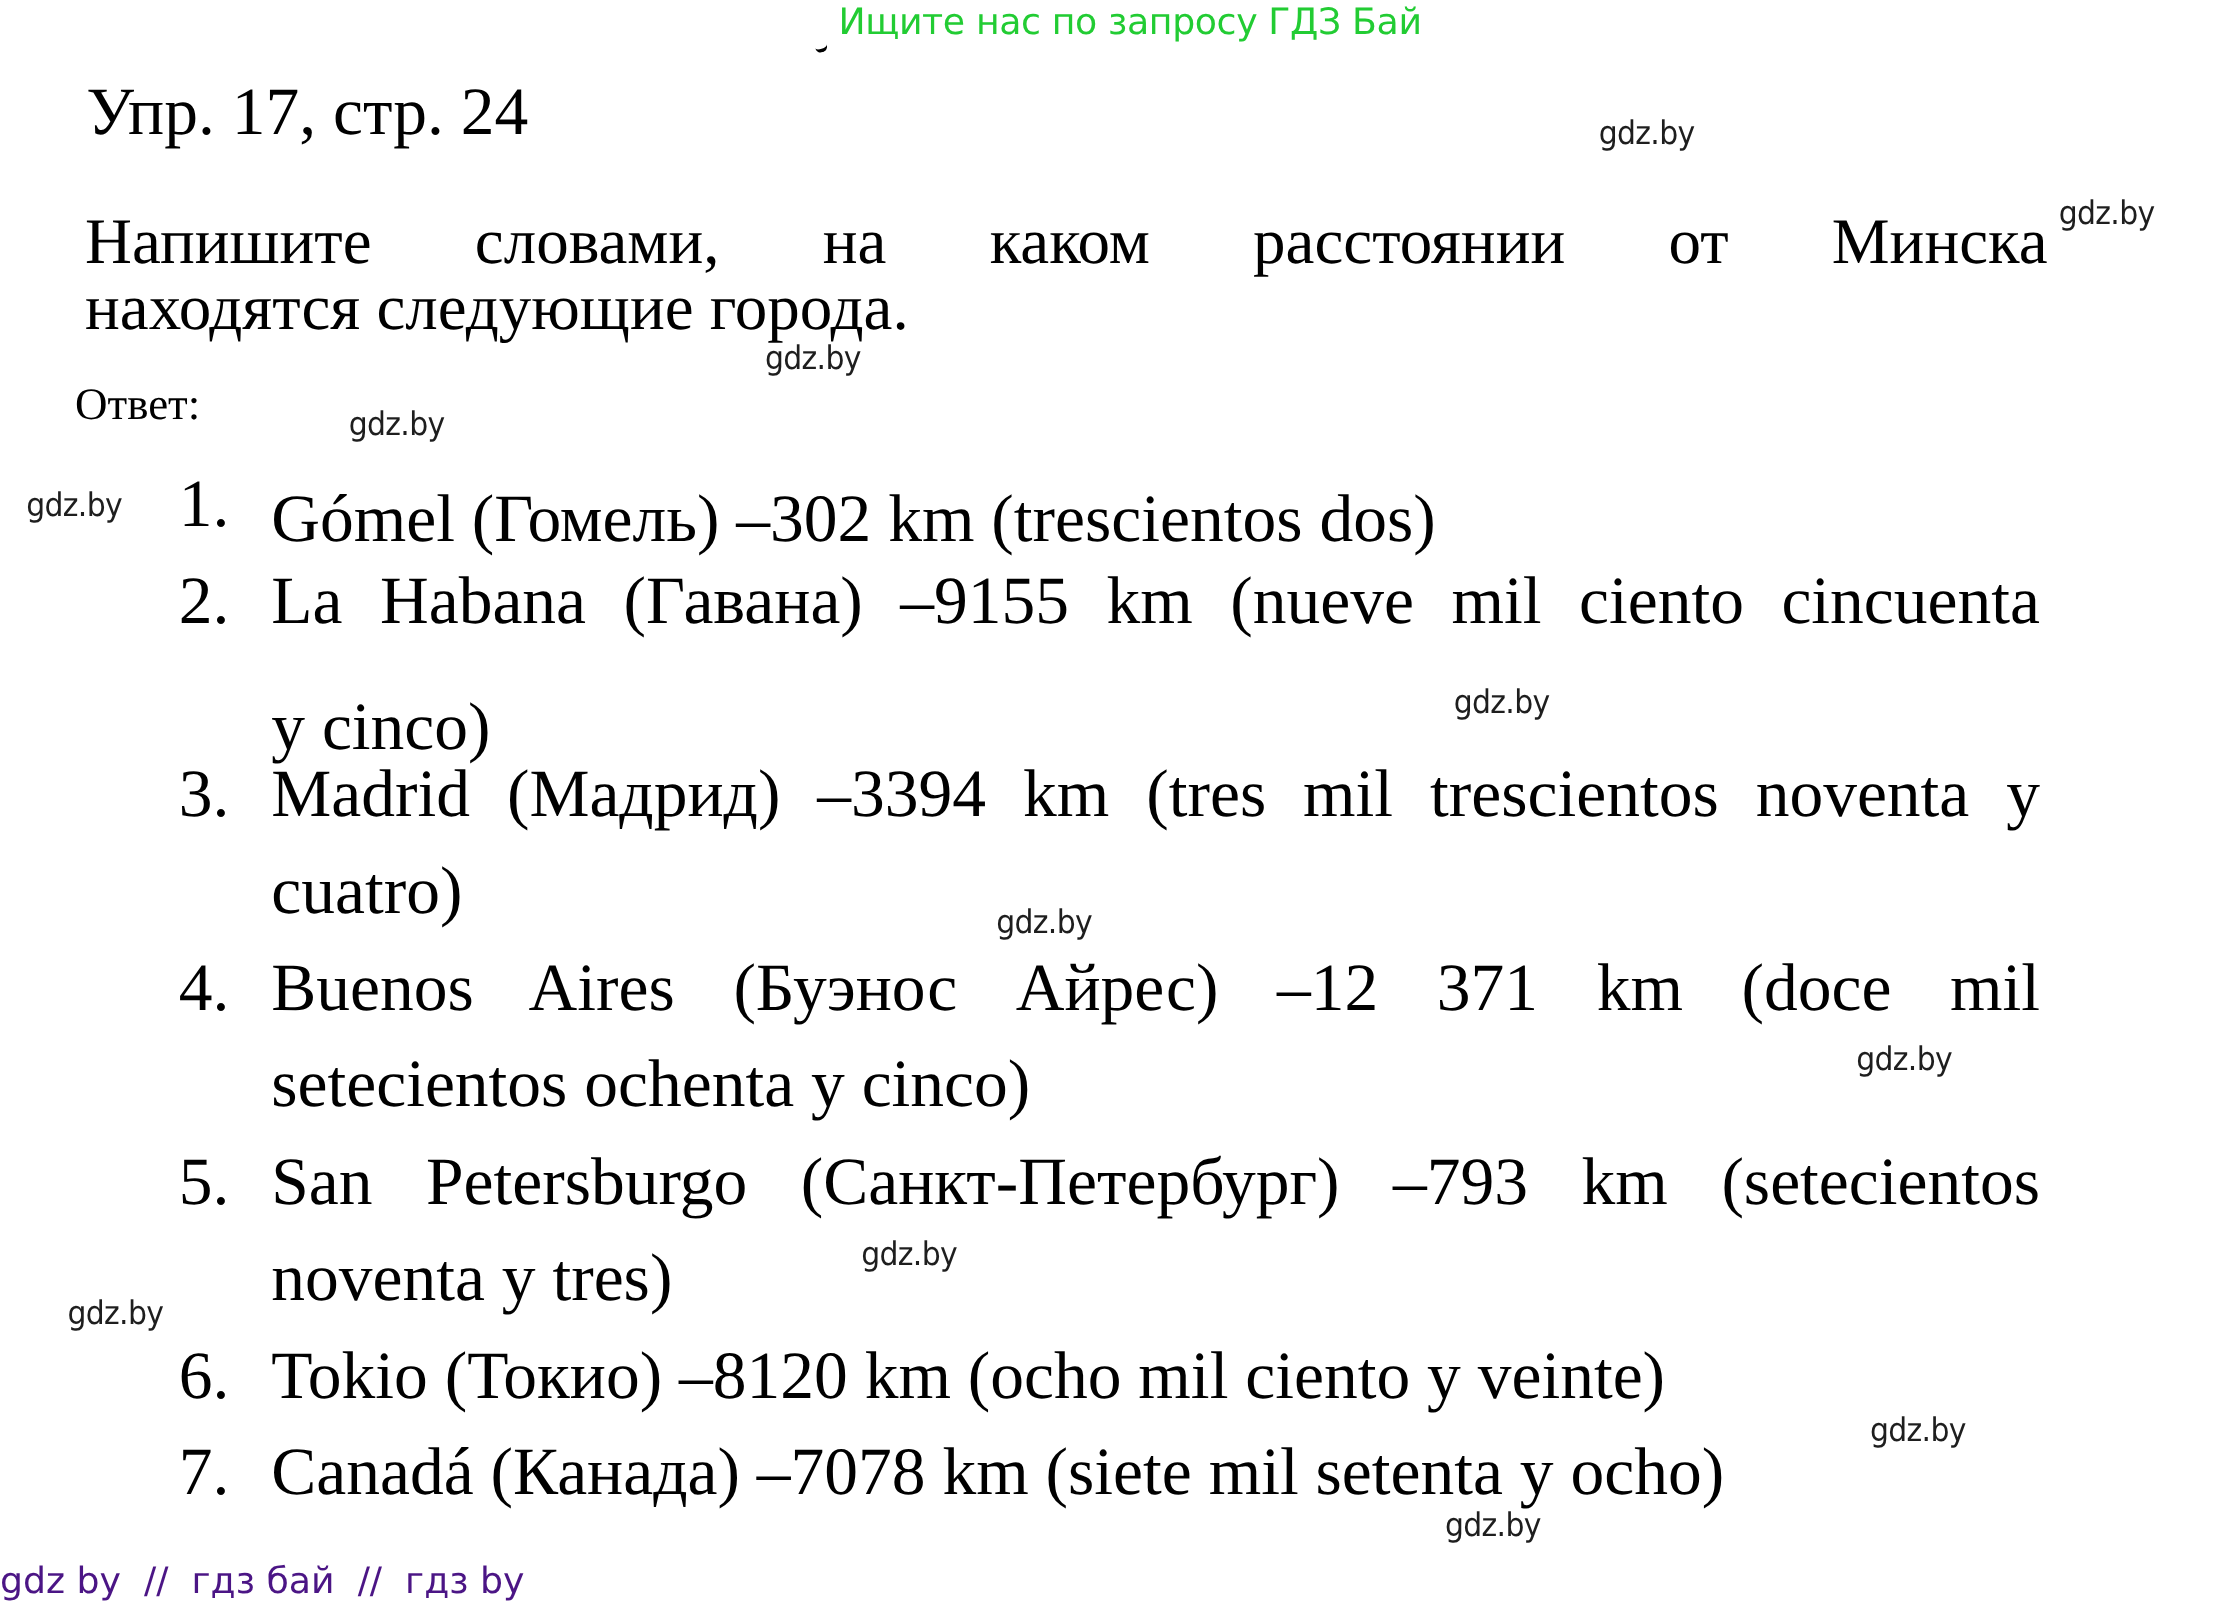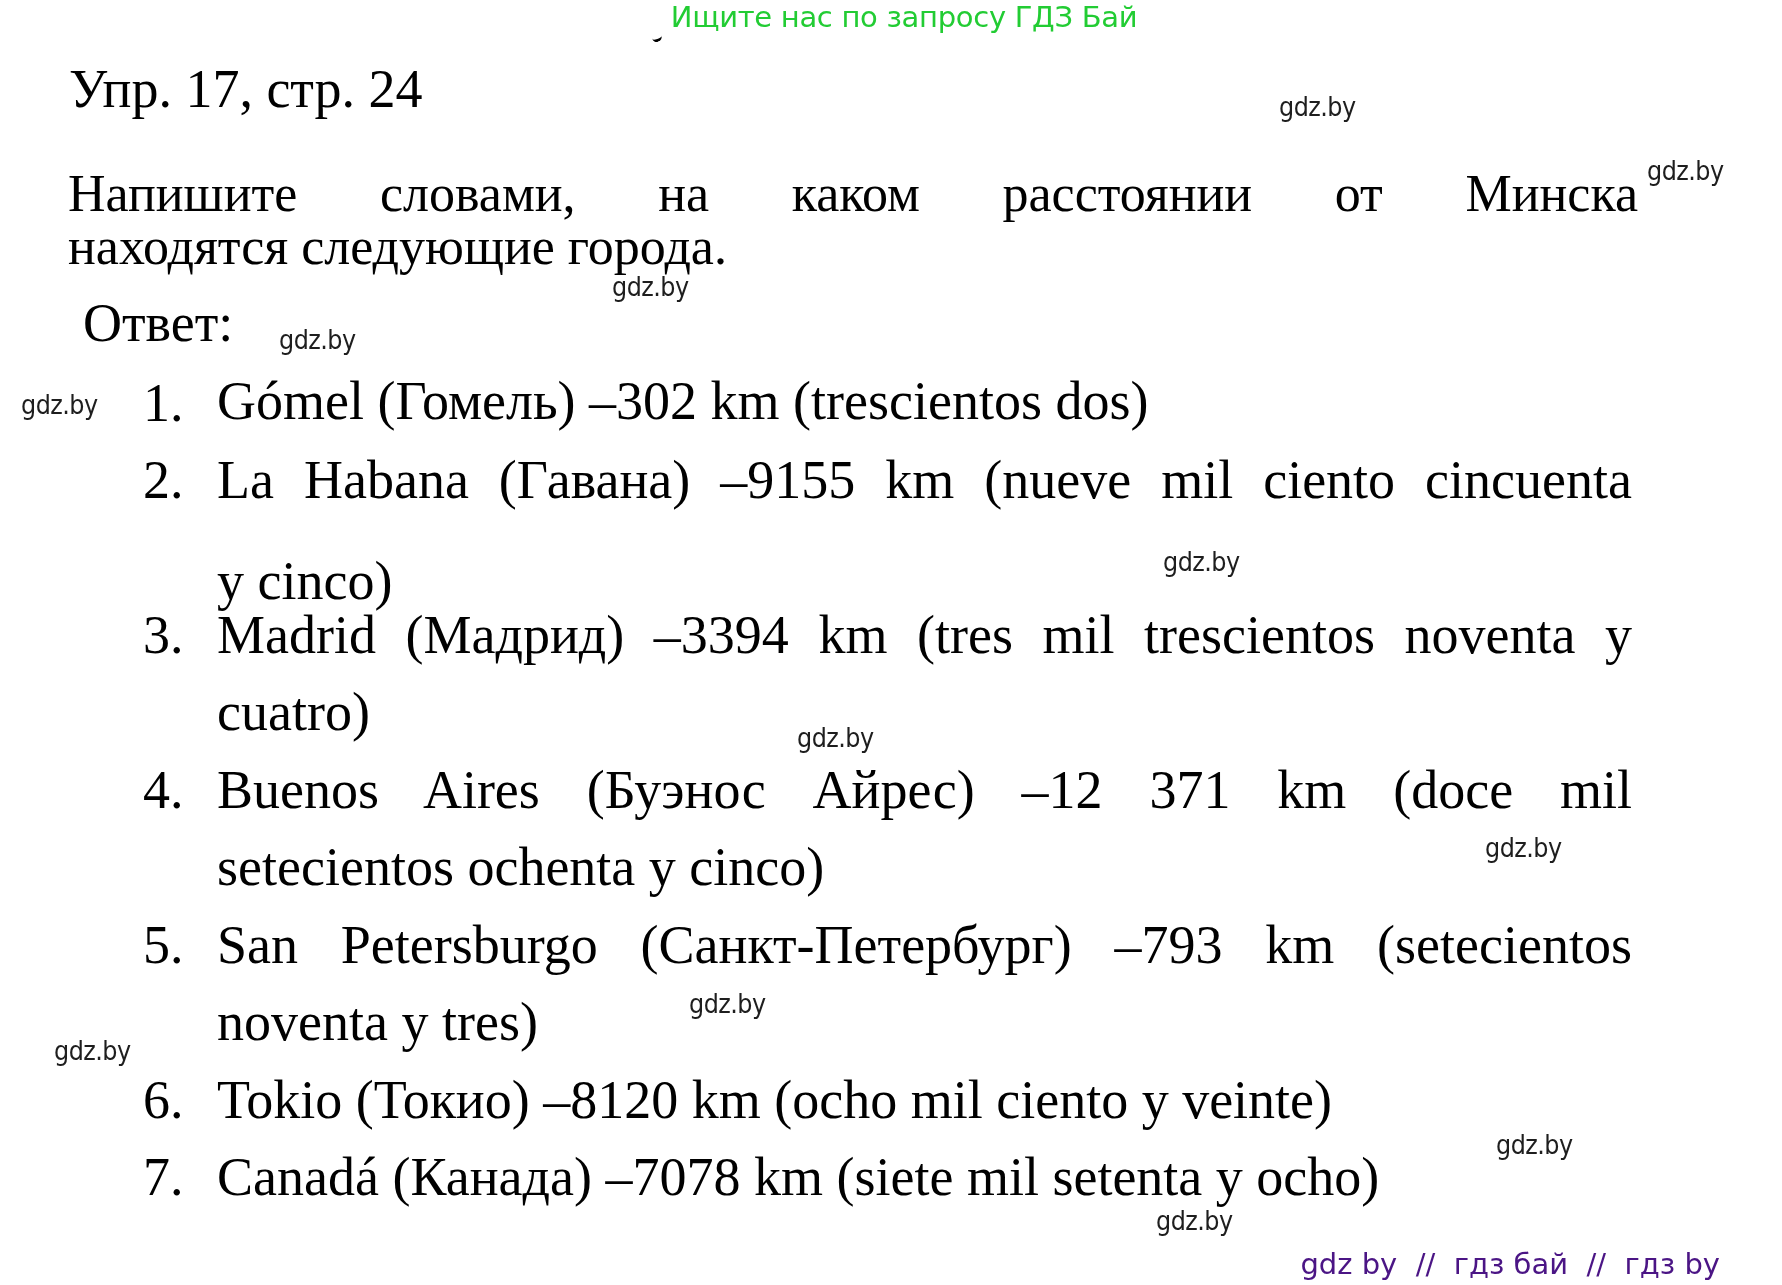--- a/index.html
+++ b/index.html
@@ -9,50 +9,50 @@
     left: 0; width: 1782px; top: 0; text-align: center;
     font-family: "DejaVu Sans", sans-serif; font-size: 29px; line-height: 34px;
     color: #22cc33; letter-spacing: -0.3px; padding-left: 13px;
   }
   .tick { left: 652px; top: 34px; width: 10px; height: 5px; border-bottom: 3px solid #000; border-radius: 0 0 6px 6px; transform: rotate(-18deg); }
   .serif-bold { font-family: "Liberation Serif", serif; font-weight: normal; color: #000; }
   .serif { font-family: "Liberation Serif", serif; color: #000; }
   .title { left: 69px; top: 57px; font-size: 54px; line-height: 64px; }
   .qline { left: 68px; width: 1570px; font-size: 52px; line-height: 60px; }
   .justify { text-align: justify; text-align-last: justify; white-space: normal; }
-  .answer { left: 83px; top: 291px; font-size: 54px; line-height: 64px; text-align: right; }
+  .answer { left: 60px; top: 291px; font-size: 36px; line-height: 64px; text-align: right; }
   .num { left: 143px; font-size: 54px; line-height: 62px; }
   .line { left: 217px; width: 1415px; font-size: 54px; line-height: 62px; }
   .wm {
     font-family: "DejaVu Sans", sans-serif; font-size: 26px; line-height: 30px;
     color: #1e1e1e; letter-spacing: -0.6px; transform: scaleX(0.92); transform-origin: left top;
   }
   .footer {
-    left: 0; width: 1720px; top: 1246px; text-align: right;
+    left: 0; width: 1720px; top: 1246px; text-align: left;
     font-family: "DejaVu Sans", sans-serif; font-size: 29px; line-height: 36px;
     color: #4b1585; white-space: pre;
   }
 </style>
 </head>
 <body>
 
 <div class="abs promo">Ищите нас по запросу ГДЗ Бай</div>
 <div class="abs tick"></div>
 
 <div class="abs serif-bold title">Упр. 17, стр. 24</div>
 
 <div class="abs serif-bold qline justify" style="top:136px;margin-top:28px;">Напишите словами, на каком расстоянии от Минска</div>
 <div class="abs serif-bold qline" style="top:217px;">находятся следующие города.</div>
 
 <div class="abs serif-bold answer">Ответ:</div>
 
 <div>
 
   <div class="abs serif num" style="top:372px;">1.</div>
-  <div class="abs serif line" style="top:370px;">Gómel (Гомель) –302 km (trescientos dos)</div>
+  <div class="abs serif line" style="top:384px;">Gómel (Гомель) –302 km (trescientos dos)</div>
 
   <div class="abs serif num" style="top:449px;">2.</div>
   <div class="abs serif line justify" style="top:449px;">La Habana (Гавана)  –9155 km (nueve mil ciento cincuenta</div>
   <div class="abs serif line" style="top:526px;margin-top:24px;">y cinco)</div>
 
   <div class="abs serif num" style="top:604px;">3.</div>
   <div class="abs serif line justify" style="top:604px;">Madrid (Мадрид)  –3394 km (tres mil trescientos noventa y</div>
   <div class="abs serif line" style="top:681px;">cuatro)</div>
 
   <div class="abs serif num" style="top:759px;">4.</div>

